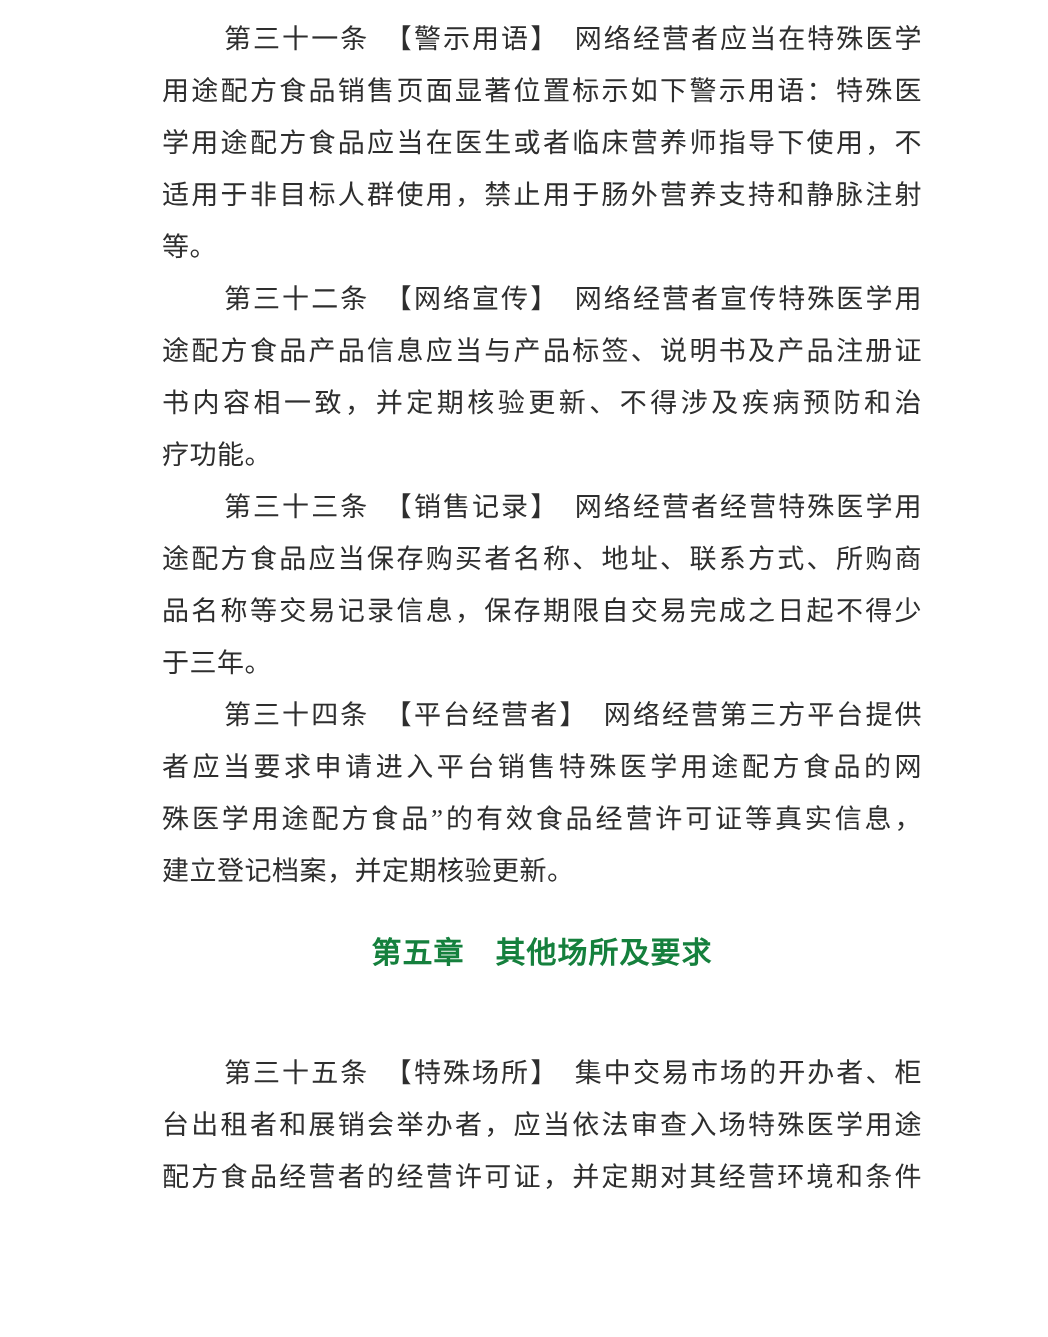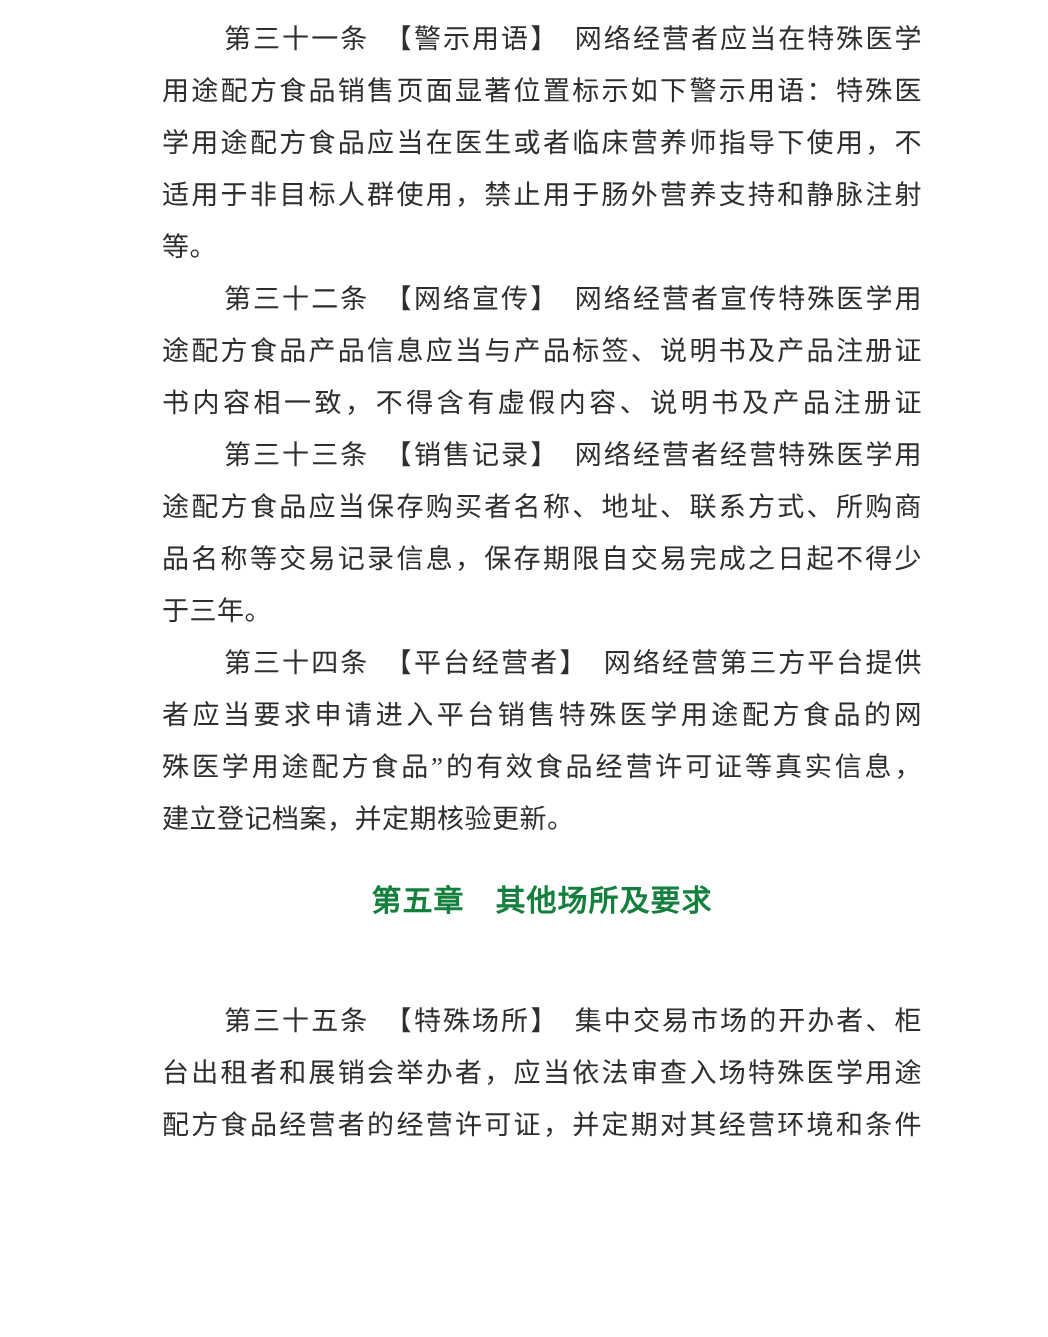--- a/index.html
+++ b/index.html
@@ -63,21 +63,22 @@
       <div class="line first">第三十一条　【警示用语】　网络经营者应当在特殊医学</div>
       <div class="line">用途配方食品销售页面显著位置标示如下警示用语：特殊医</div>
       <div class="line">学用途配方食品应当在医生或者临床营养师指导下使用，不</div>
       <div class="line">适用于非目标人群使用，禁止用于肠外营养支持和静脉注射</div>
       <div class="line end">等。</div>
     </div>
 
     <div class="para">
       <div class="line first">第三十二条　【网络宣传】　网络经营者宣传特殊医学用</div>
       <div class="line">途配方食品产品信息应当与产品标签、说明书及产品注册证</div>
-      <div class="line">书内容相一致，不得含有虚假内容、说明书及产品注册证</div>
+      <div class="line">书内容相一致，并定期核验更新、不得涉及疾病预防和治</div>
+      <div class="line end">疗功能。</div>
     </div>
 
     <div class="para">
       <div class="line first">第三十三条　【销售记录】　网络经营者经营特殊医学用</div>
       <div class="line">途配方食品应当保存购买者名称、地址、联系方式、所购商</div>
       <div class="line">品名称等交易记录信息，保存期限自交易完成之日起不得少</div>
       <div class="line end">于三年。</div>
     </div>
 
     <div class="para">

